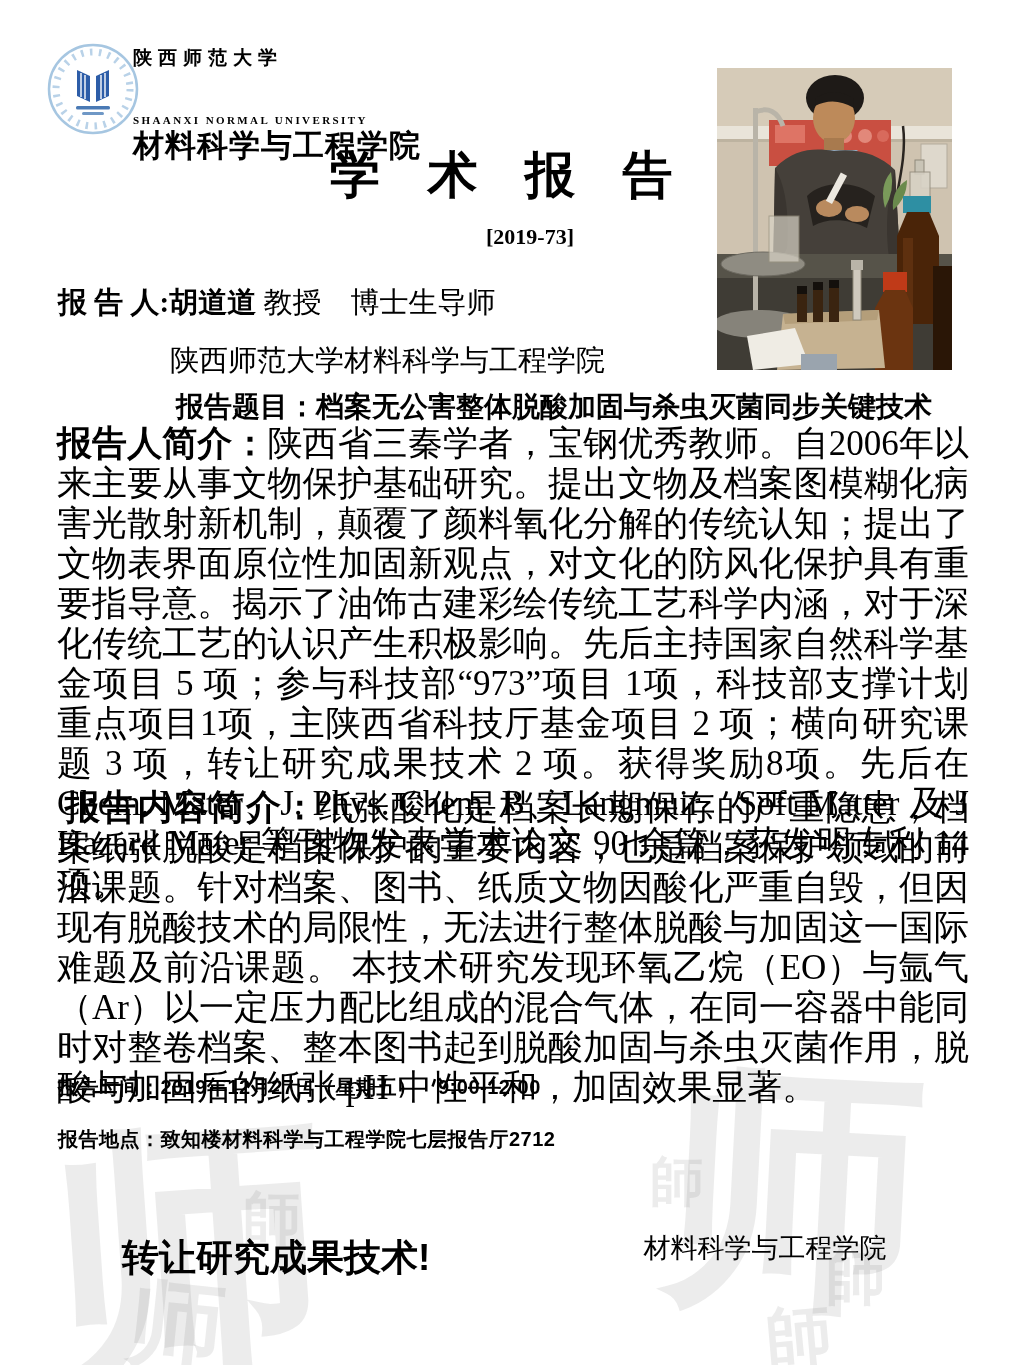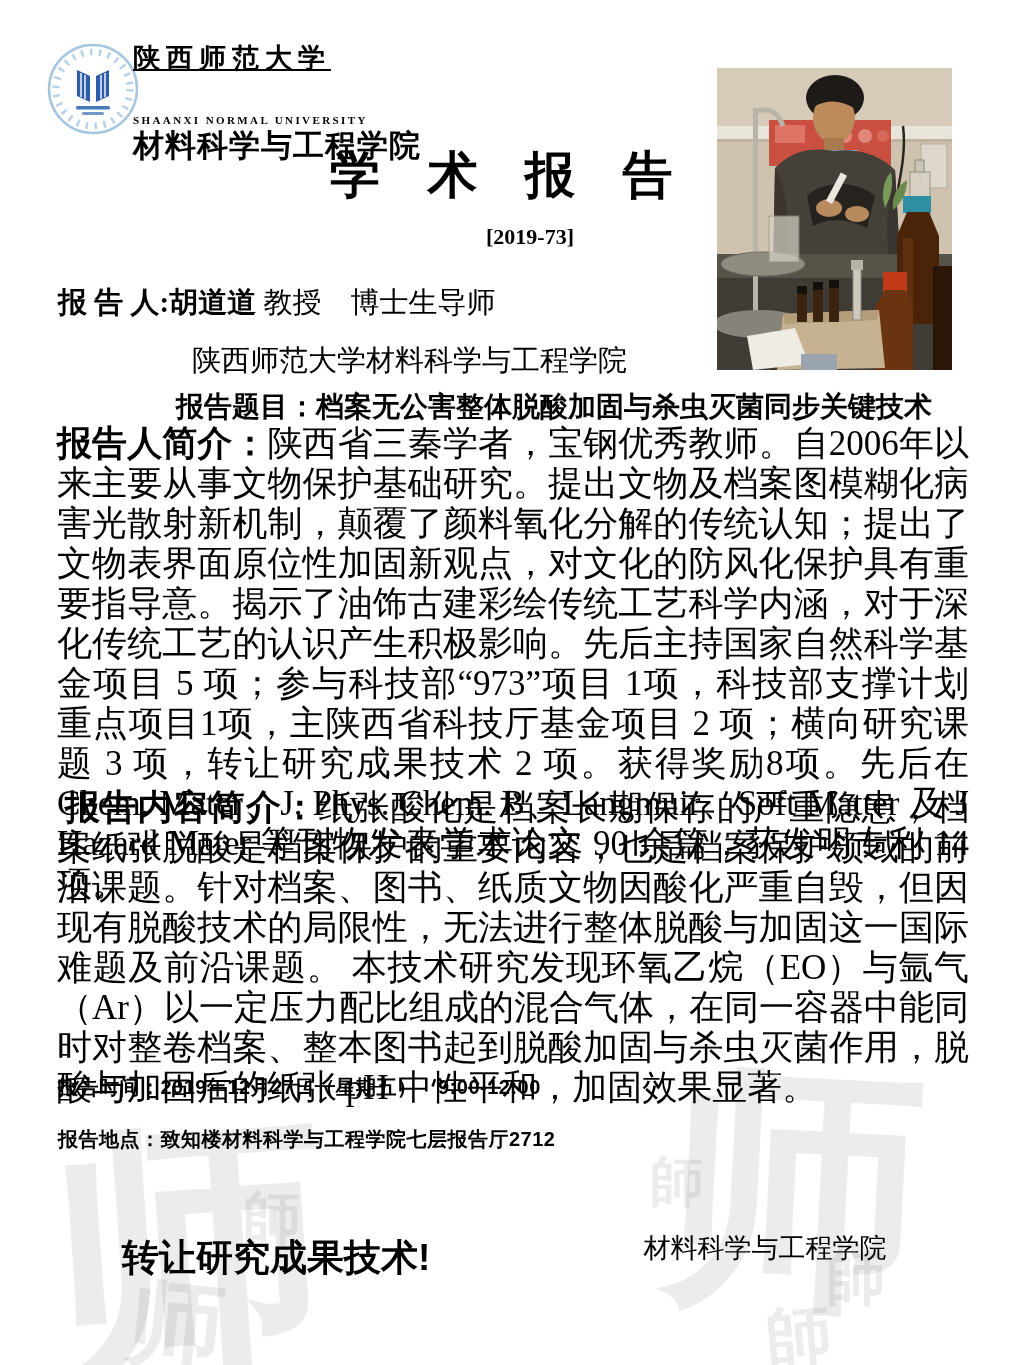--- a/index.html
+++ b/index.html
@@ -10,40 +10,40 @@
     margin:0 auto;
     background:#ffffff;
     overflow:hidden;
     font-family:"Liberation Serif","DejaVu Serif",serif;
     color:#000;
   }
 
   
   .logo-block { position:absolute; left:46px; top:42px; width:95px; height:95px; }
   .header-text { position:absolute; left:133px; top:44px; width:420px; }
-  .univ-cn { font-size:27px; font-weight:bold; letter-spacing:6px; line-height:28px;text-decoration:underline; }
+  .univ-cn { font-size:19px; font-weight:bold; letter-spacing:6px; line-height:28px; }
   .univ-en { font-size:11px; font-weight:bold; letter-spacing:2.4px; line-height:13px; font-family:"Liberation Serif",serif;margin-top:42px; }
   .school-cn { font-size:31px; font-weight:bold; letter-spacing:1px; line-height:34px; margin-top:2px;
                font-family:"Liberation Sans","DejaVu Sans",sans-serif; }
   .school-en { font-size:14px; color:#4a4a4a; letter-spacing:1.6px; line-height:16px; margin-top:2px;
                font-family:"Liberation Sans","DejaVu Sans",sans-serif; }
 
   
   .main-title { position:absolute; left:330px; top:142px; width:420px; text-align:left;
                 font-size:50px; font-weight:bold; letter-spacing:0.35em; }
   .title-number { position:absolute; left:330px; top:224px; width:400px; text-align:center;
                   font-size:22px; font-weight:bold; }
 
   
   .photo { position:absolute; left:717px; top:68px; width:235px; height:302px; }
 
   
   .speaker-line { position:absolute; left:58px; top:283px; font-size:29px; }
   .speaker-line .b { font-weight:bold; }
-  .affil-line { position:absolute; left:170px; top:341px; font-size:29px;margin-left:22px; }
+  .affil-line { position:absolute; left:170px; top:341px; font-size:29px; }
   .topic-line { position:absolute; left:176px; top:388px; font-size:28px; font-weight:bold; width:860px; }
 
   
   .para { position:absolute; left:57px; width:912px; font-size:35px; line-height:40px; text-align:justify; }
   .para .lbl { font-weight:bold; }
   .bio-para { top:424px; }
   .abs-para { top:788px; text-indent:8px; }
 
   
   .sched { position:absolute; left:58px; font-size:20px; font-weight:bold;

